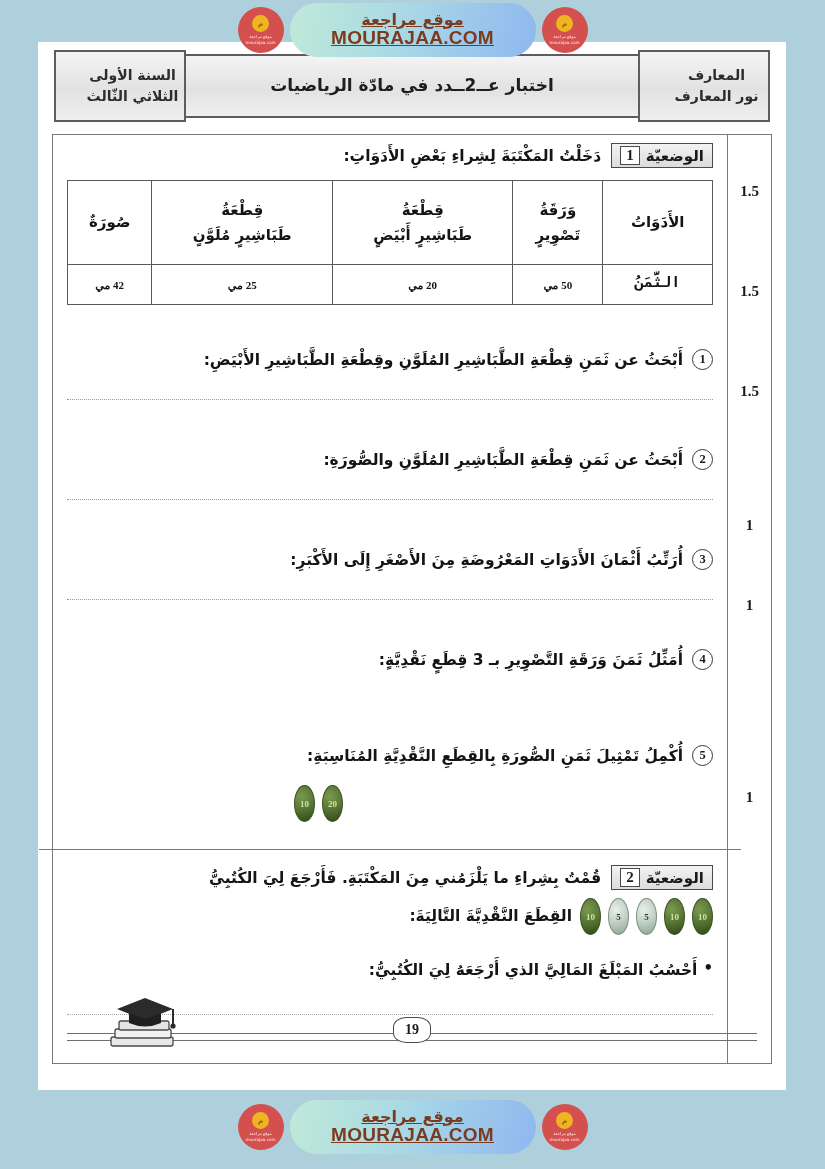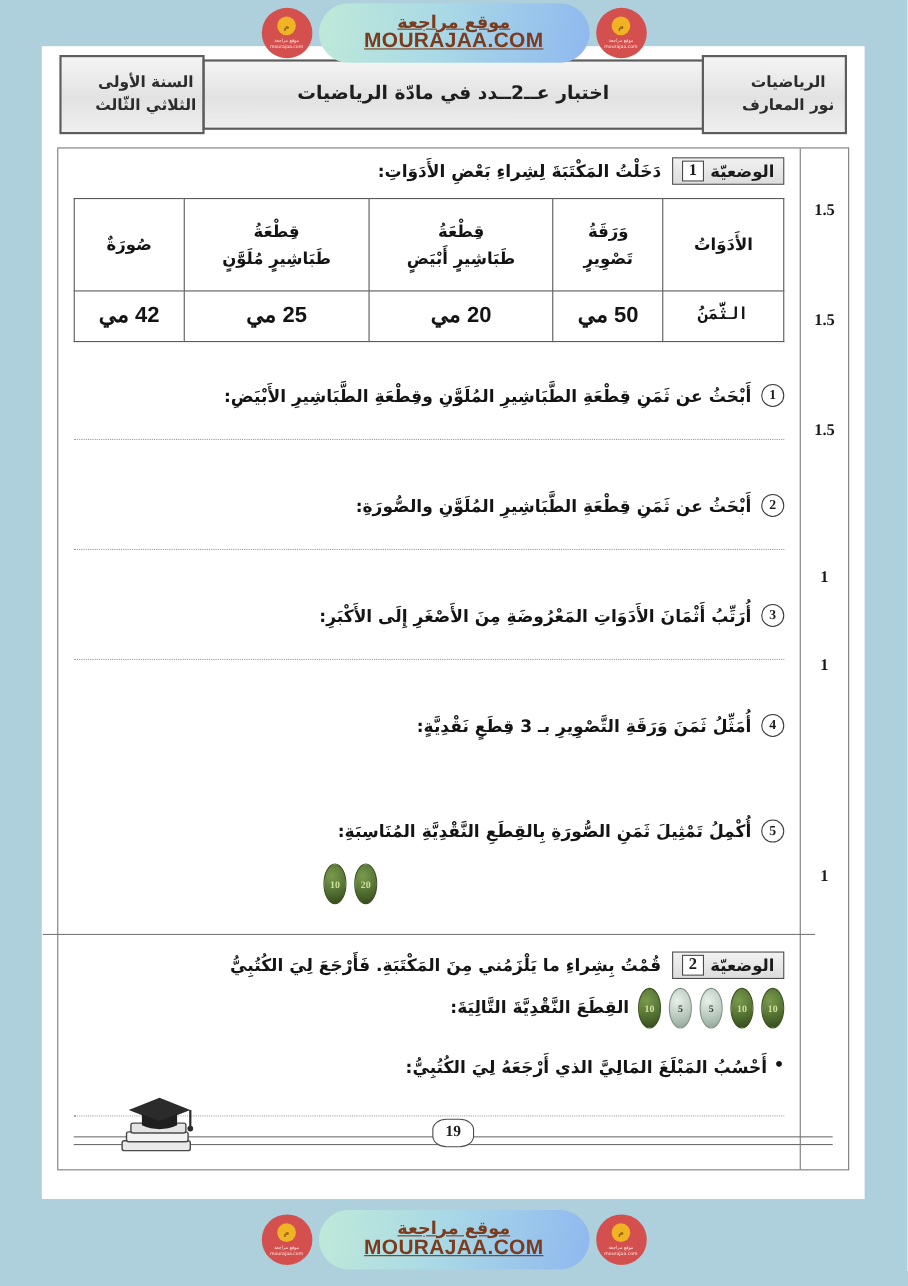--- a/index.html
+++ b/index.html
@@ -183,21 +183,21 @@
     border: 1.3px solid #5a5a5a;
     text-align: center;
     vertical-align: middle;
     font-size: 15px;
     font-weight: bold;
     color: #141414;
     padding: 6px 4px;
     line-height: 1.65;
   }
   table.prices tr.head td { height: 84px; }
-  table.prices tr.vals td { height: 40px; font-family: Liberation Sans, sans-serif; font-size: 20px; }
+  table.prices tr.vals td { height: 40px; font-family: Liberation Serif, serif; font-size: 11px; }
   .col-label { width: 17%; }
 
   
   .q {
     display: flex;
     direction: rtl;
     align-items: flex-start;
     gap: 9px;
   }
   .q-num {
@@ -305,21 +305,21 @@
   <div class="wm-logo">
     <div class="wm-logo-mark">م</div>
     <div class="wm-logo-txt">موقع مراجعة<br>mourajaa.com</div>
   </div>
 </div>
 
 <div class="sheet">
 
   <div class="ribbon">
     <div class="ribbon-box ribbon-side">
-      <div>الرياضيات</div>
+      <div>المعارف</div>
       <div>نور المعارف</div>
     </div>
     <div class="ribbon-box ribbon-mid">
       <div>اختبار عــ2ــدد في مادّة الرياضيات</div>
     </div>
     <div class="ribbon-box ribbon-side">
       <div>السنة الأولى</div>
       <div>الثلاثي الثّالث</div>
     </div>
   </div>

